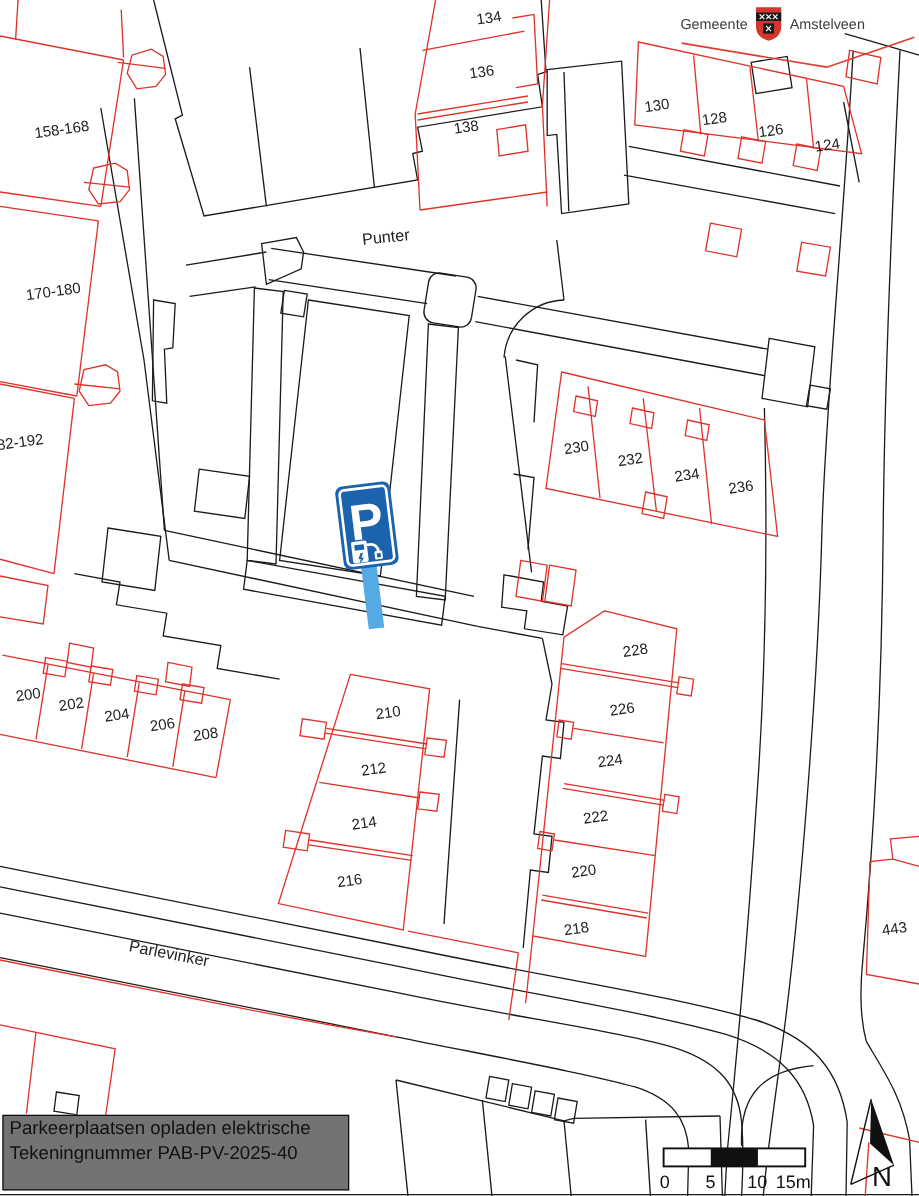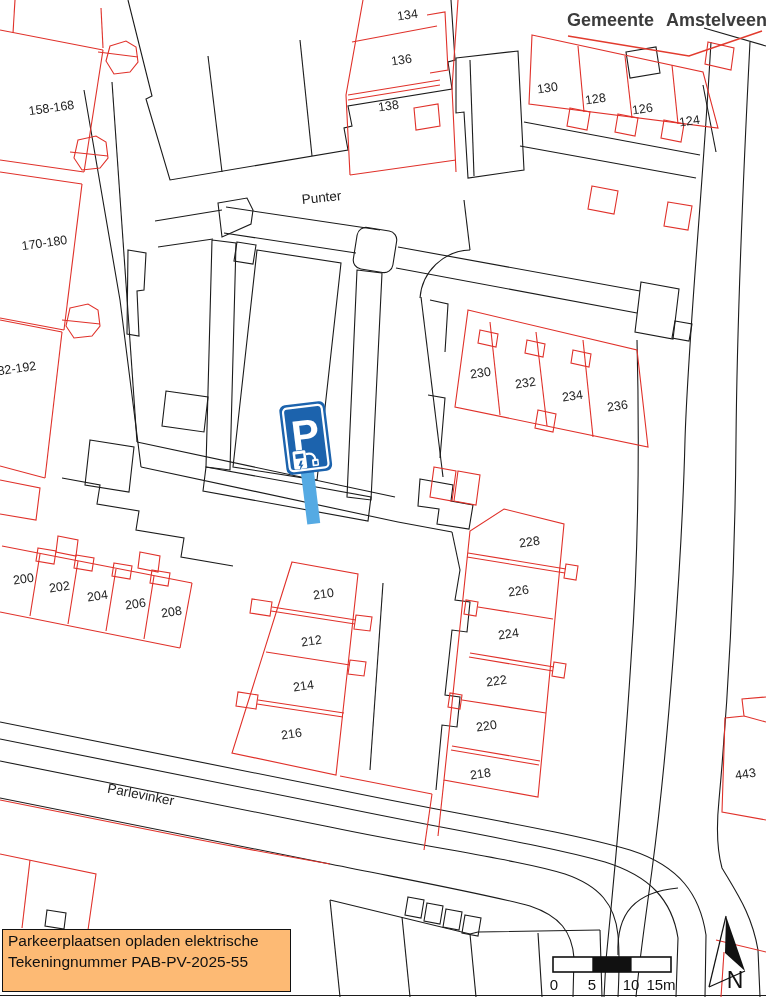--- a/index.html
+++ b/index.html
@@ -4,24 +4,24 @@
 <style>
   html,body{margin:0;padding:0;background:#ffffff;}
   .canvas{position:relative;width:766px;height:997px;background:#fff;overflow:hidden;
           font-family:"Liberation Sans",sans-serif;}
   svg.map{position:absolute;left:0;top:0;}
   .blk path, .blk rect, .blk line{stroke:var(--line-black,#1b1b1b);stroke-width:1.1;fill:none;}
   .red path{stroke:var(--parcel-red,#e0312a);stroke-width:1.1;fill:none;}
   .labels text{fill:#222;font-family:"Liberation Sans",sans-serif;}
   .labels .num{font-size:12.5px;}
   .labels .street{font-size:13.5px;}
-  .titleblock{position:absolute;left:2px;top:929px;width:277px;height:59px;background:#fdba74;
+  .titleblock{position:absolute;left:2px;top:929px;width:277px;height:59px;background:#737373;
       border:1.6px solid #111;color:#111;font-size:15.5px;line-height:20.5px;padding:1px 5px;}
   .logo{position:absolute;left:567px;top:5px;width:199px;display:flex;align-items:center;gap:6px;
-      font-weight:bold;font-size:18px;color:#3c3c3c;white-space:nowrap;}
+      font-weight:normal;font-size:12px;color:#3c3c3c;white-space:nowrap;}
   .chevron{position:absolute;left:564px;top:28px;}
 </style>
 </head>
 <body>
 
 <div class="canvas">
 
 <svg class="map" width="766" height="997" viewBox="0 0 766 997">
 
   <g class="blk">
@@ -280,16 +280,16 @@
     <path d="M9.5,16.5 L13.5,21 M13.5,16.5 L9.5,21" stroke="#ffffff" stroke-width="1"></path>
   </svg>
   <span>Amstelveen</span>
 </div>
 <svg class="chevron" width="202" height="32">
   <path d="M4,8 L125,28 L198,3" stroke="var(--logo-red,#e23b2e)" stroke-width="1.4" fill="none"></path>
 </svg>
 
 <div class="titleblock">
   <div>Parkeerplaatsen opladen elektrische</div>
-  <div>Tekeningnummer PAB-PV-2025-55</div>
+  <div>Tekeningnummer PAB-PV-2025-40</div>
 </div>
 
 </div>
 
 </body></html>

